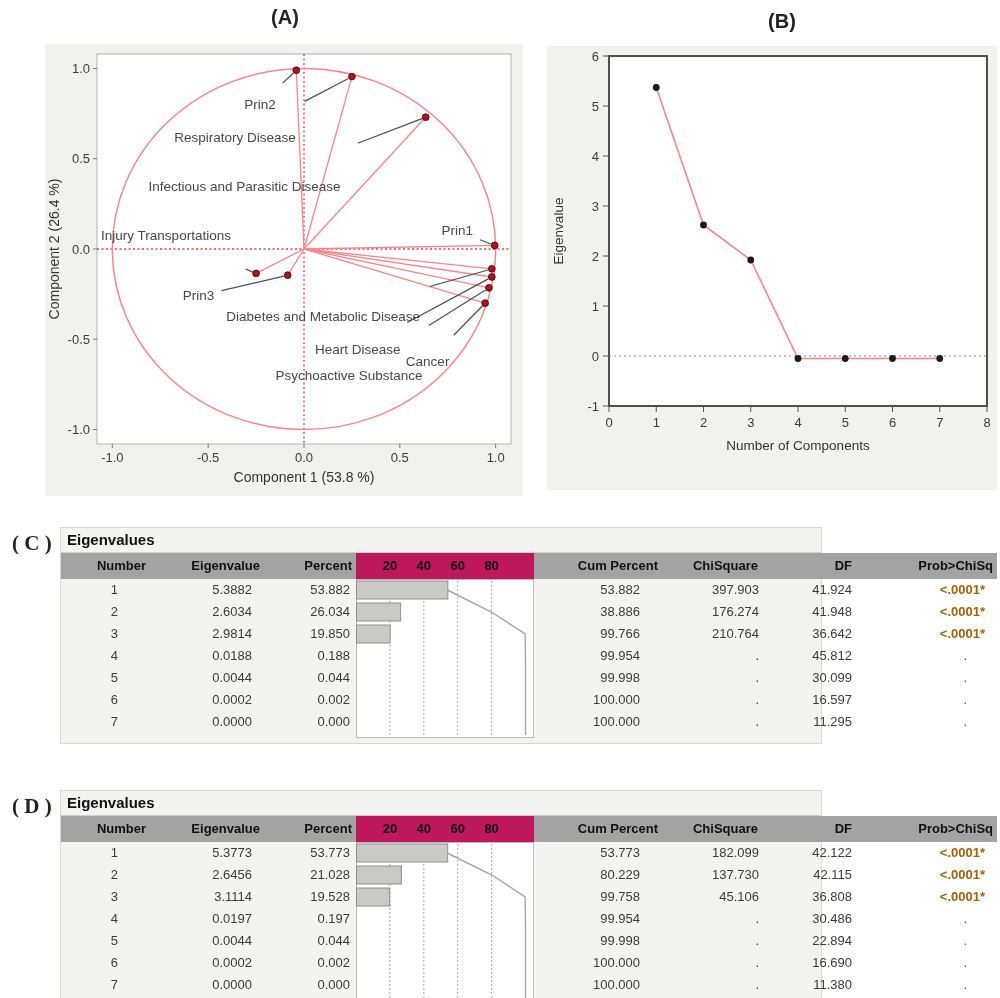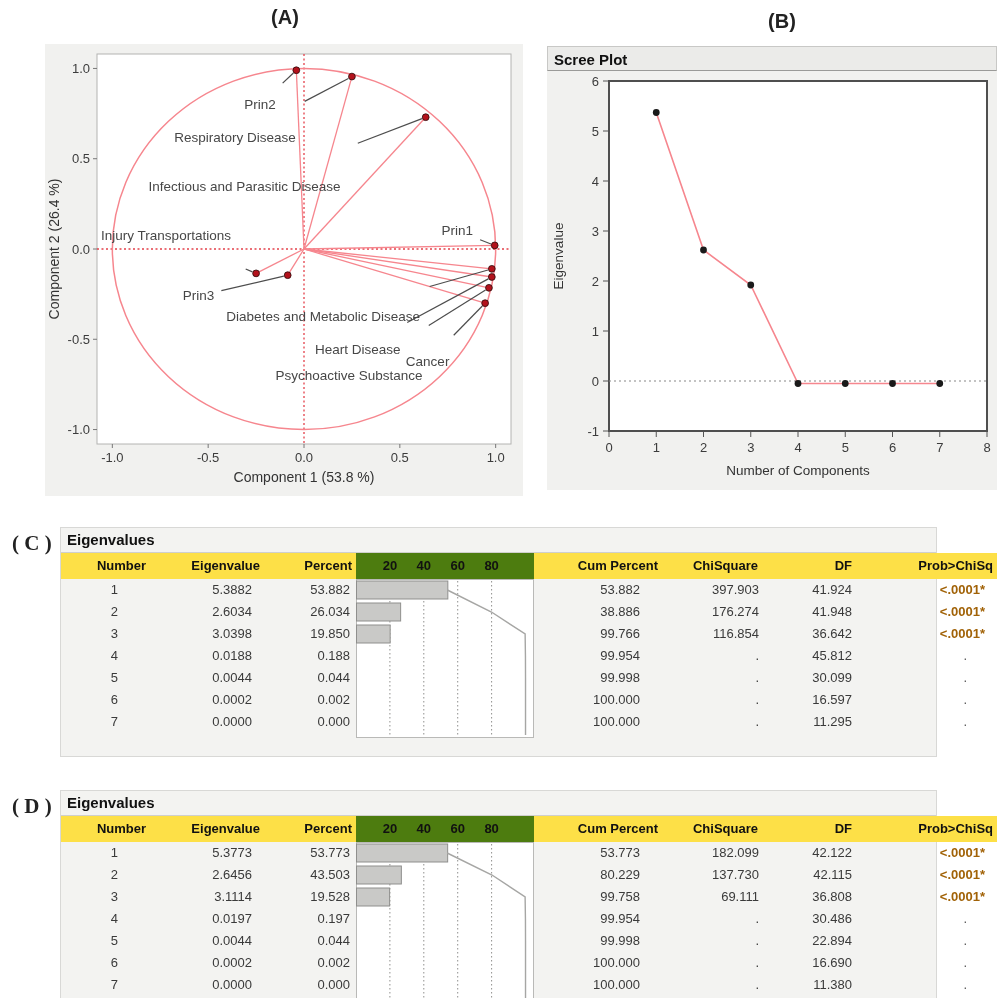--- a/index.html
+++ b/index.html
@@ -5,28 +5,28 @@
   html,body{margin:0;padding:0;background:#fff;}
   .page{position:relative;width:1000px;height:998px;background:#ffffff;
         font-family:"Liberation Sans",sans-serif;color:#222;overflow:hidden;}
   .fig-label{position:absolute;font-weight:bold;font-size:20px;text-align:center;width:64px;}
   .fig-label-serif{position:absolute;font-family:"Liberation Serif",serif;font-weight:bold;font-size:21px;}
   .panel{position:absolute;background:#f1f1ef;}
   .panel svg{display:block;}
   svg text{font-family:"Liberation Sans",sans-serif;}
   .jmp-header-band{height:25px;line-height:25px;background:#ebebe9;border:1px solid #c8c8c6;
         border-bottom:1px solid #9a9a98;font-weight:bold;font-size:15px;padding-left:6px;box-sizing:border-box;color:#111;}
-  .jmp-table{position:absolute;width:877px;background:#f3f3f1;border:1px solid #d8d8d6;box-sizing:border-box;padding-bottom:23px;}
+  .jmp-table{position:absolute;width:762px;background:#f3f3f1;border:1px solid #d8d8d6;box-sizing:border-box;padding-bottom:10px;}
   .jmp-title{height:25px;line-height:24px;font-weight:bold;font-size:15px;padding-left:6px;
         border-bottom:1px solid #cfcfcd;background:#f3f3f1;box-sizing:border-box;color:#111;}
   .jmp-grid{display:grid;grid-template-columns:95px 110px 90px 178px 130px 105px 95px 133px;font-size:13px;}
-  .hcell{background:#fde047;font-weight:bold;height:26px;line-height:26px;text-align:right;color:#111;}
+  .hcell{background:#a3a3a3;font-weight:bold;height:26px;line-height:26px;text-align:right;color:#111;}
   .h-number{padding-right:10px}.h-eigen{padding-right:6px}.h-pct{padding-right:4px}
   .h-cum{padding-right:6px}.h-chi{padding-right:11px}.h-df{padding-right:12px}.h-prob{padding-right:4px}
-  .h-bar{position:relative;background:#4d7c0f;text-decoration:underline;}
+  .h-bar{position:relative;background:#be185d;text-decoration:underline;}
   .h-bar span{position:absolute;top:0;transform:translateX(-50%);font-weight:bold;}
   .cell{height:22px;line-height:22px;text-align:right;color:#3a3a3a;}
   .c-number{padding-right:38px}.c-eigen{padding-right:14px}.c-pct{padding-right:6px}
   .c-cum{padding-right:24px}.c-chi{padding-right:10px}.c-df{padding-right:12px}.c-prob{padding-right:12px}
   .sig{color:#a16207;font-weight:bold;}
   .dot{color:#555;padding-right:30px;}
   .bar-overlay{position:absolute;left:295px;top:51px;}
 </style>
 </head>
 <body>
@@ -101,21 +101,20 @@
         <line x1="48" y1="295.27777777777777" x2="52" y2="295.27777777777777" stroke="#777"></line>
         <text x="45" y="299.77777777777777" font-size="13" fill="#3c3c3c" text-anchor="end">-0.5</text>
         <line x1="48" y1="385.55555555555554" x2="52" y2="385.55555555555554" stroke="#777"></line>
         <text x="45" y="390.05555555555554" font-size="13" fill="#3c3c3c" text-anchor="end">-1.0</text>
         <text x="259" y="438" font-size="14" fill="#333" text-anchor="middle">Component 1  (53.8 %)</text>
         <text x="14" y="205" font-size="14" fill="#333" text-anchor="middle" transform="rotate(-90 14 205)">Component 2  (26.4 %)</text>
       </svg>
   </div>
 
   <div class="panel" style="left:547px;top:46px;width:450px;height:444px;">
-    <div class="jmp-header-band">Scree Plot</div>
     <svg id="scree-svg" width="450" height="418">
         <rect x="62" y="10" width="378" height="350" fill="#ffffff" stroke="#4f4f4f" stroke-width="2"></rect>
         <line x1="62" y1="310" x2="440" y2="310" stroke="#888" stroke-width="1.2" stroke-dasharray="2,3"></line>
         <polyline points="109.25,41.49999999999999 156.5,179 203.75,214 251,312.5 298.25,312.5 345.5,312.5 392.75,312.5" fill="none" stroke="#f6868e" stroke-width="1.6"></polyline>
         <circle cx="109.25" cy="41.49999999999999" r="3.4" fill="#1a1a1a"></circle>
         <circle cx="156.5" cy="179" r="3.4" fill="#1a1a1a"></circle>
         <circle cx="203.75" cy="214" r="3.4" fill="#1a1a1a"></circle>
         <circle cx="251" cy="312.5" r="3.4" fill="#1a1a1a"></circle>
         <circle cx="298.25" cy="312.5" r="3.4" fill="#1a1a1a"></circle>
         <circle cx="345.5" cy="312.5" r="3.4" fill="#1a1a1a"></circle>
@@ -186,25 +185,25 @@
         <div class="cell c-prob sig">&lt;.0001*</div>
         <div class="cell c-number">2</div>
         <div class="cell c-eigen">2.6034</div>
         <div class="cell c-pct">26.034</div>
         <div class="cell"></div>
         <div class="cell c-cum">38.886</div>
         <div class="cell c-chi">176.274</div>
         <div class="cell c-df">41.948</div>
         <div class="cell c-prob sig">&lt;.0001*</div>
         <div class="cell c-number">3</div>
-        <div class="cell c-eigen">3.0398</div>
+        <div class="cell c-eigen">2.9814</div>
         <div class="cell c-pct">19.850</div>
         <div class="cell"></div>
         <div class="cell c-cum">99.766</div>
-        <div class="cell c-chi">116.854</div>
+        <div class="cell c-chi">210.764</div>
         <div class="cell c-df">36.642</div>
         <div class="cell c-prob sig">&lt;.0001*</div>
         <div class="cell c-number">4</div>
         <div class="cell c-eigen">0.0188</div>
         <div class="cell c-pct">0.188</div>
         <div class="cell"></div>
         <div class="cell c-cum">99.954</div>
         <div class="cell c-chi">.</div>
         <div class="cell c-df">45.812</div>
         <div class="cell c-prob dot">.</div>
@@ -266,32 +265,32 @@
         <div class="cell c-number">1</div>
         <div class="cell c-eigen">5.3773</div>
         <div class="cell c-pct">53.773</div>
         <div class="cell"></div>
         <div class="cell c-cum">53.773</div>
         <div class="cell c-chi">182.099</div>
         <div class="cell c-df">42.122</div>
         <div class="cell c-prob sig">&lt;.0001*</div>
         <div class="cell c-number">2</div>
         <div class="cell c-eigen">2.6456</div>
-        <div class="cell c-pct">43.503</div>
+        <div class="cell c-pct">21.028</div>
         <div class="cell"></div>
         <div class="cell c-cum">80.229</div>
         <div class="cell c-chi">137.730</div>
         <div class="cell c-df">42.115</div>
         <div class="cell c-prob sig">&lt;.0001*</div>
         <div class="cell c-number">3</div>
         <div class="cell c-eigen">3.1114</div>
         <div class="cell c-pct">19.528</div>
         <div class="cell"></div>
         <div class="cell c-cum">99.758</div>
-        <div class="cell c-chi">69.111</div>
+        <div class="cell c-chi">45.106</div>
         <div class="cell c-df">36.808</div>
         <div class="cell c-prob sig">&lt;.0001*</div>
         <div class="cell c-number">4</div>
         <div class="cell c-eigen">0.0197</div>
         <div class="cell c-pct">0.197</div>
         <div class="cell"></div>
         <div class="cell c-cum">99.954</div>
         <div class="cell c-chi">.</div>
         <div class="cell c-df">30.486</div>
         <div class="cell c-prob dot">.</div>

